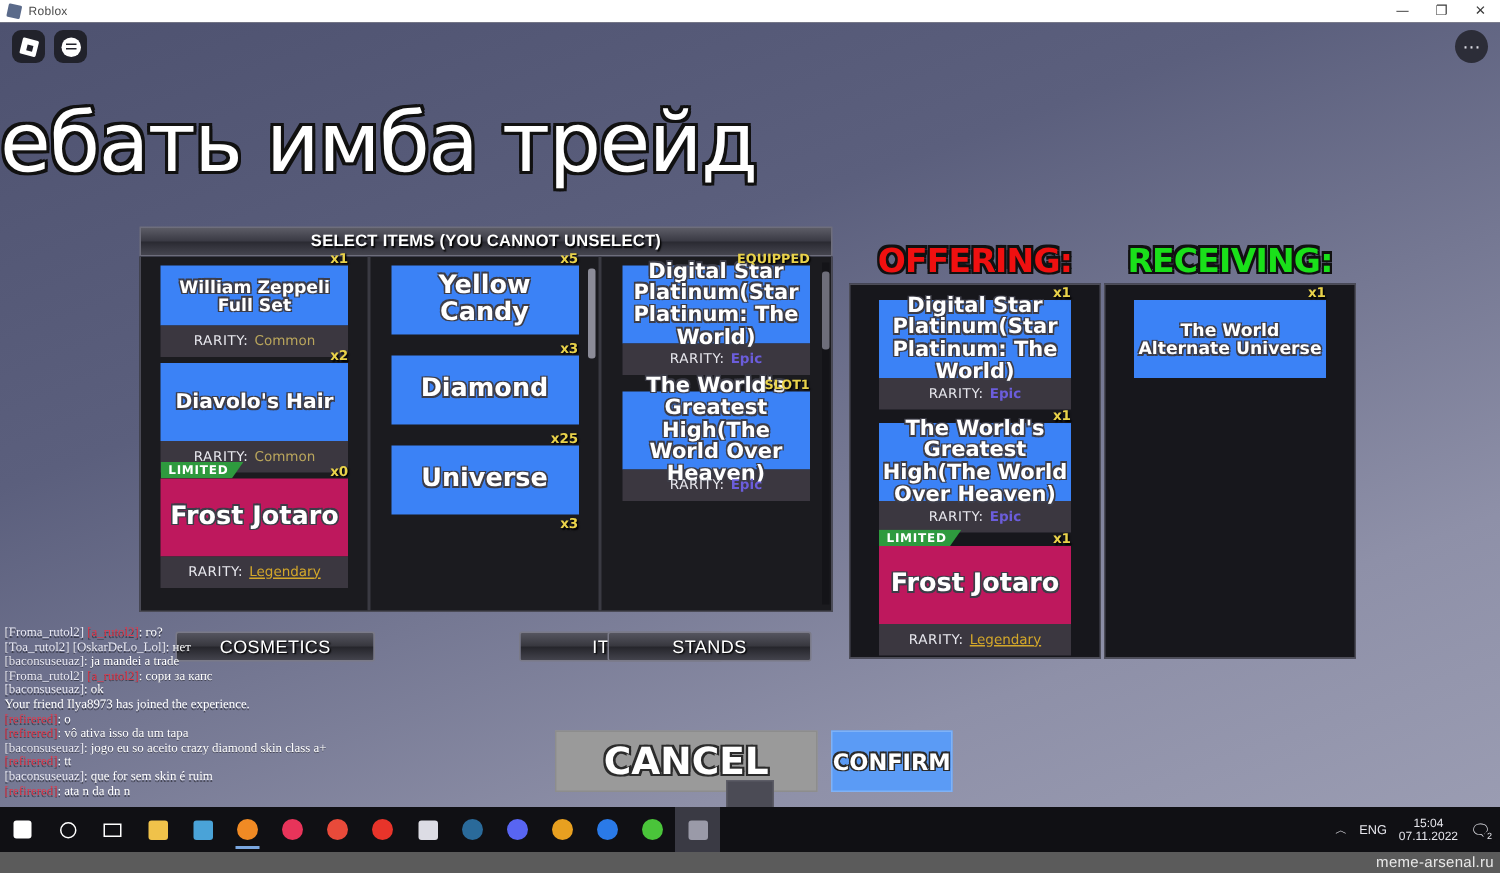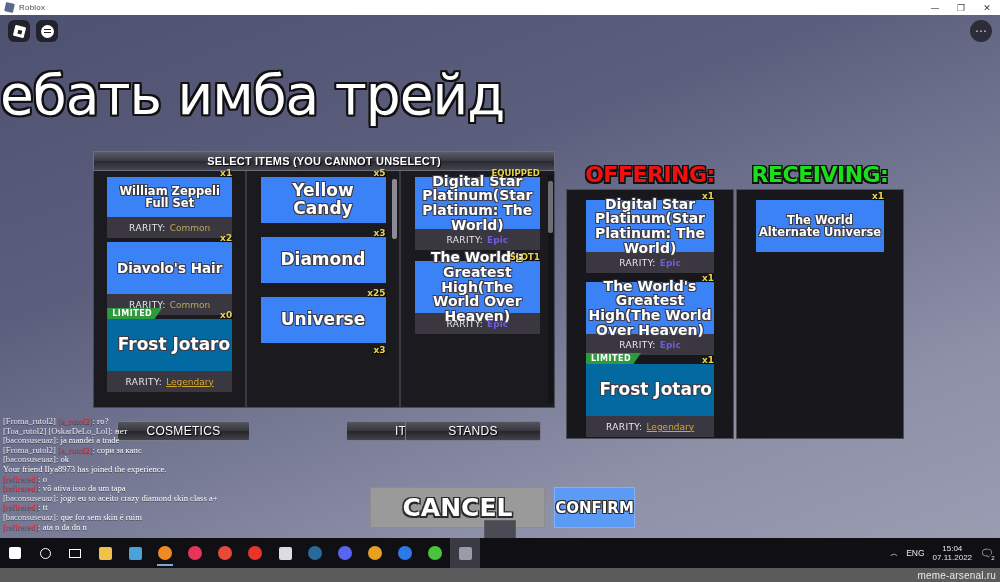--- a/index.html
+++ b/index.html
@@ -152,21 +152,21 @@
   .r-epic { color: #6b5ddb; font-weight: bold; }
   .r-legend { color: #d4a82a; text-decoration: underline; }
   .limited-flag {
     position: absolute; left: 0; top: -11px;
     background: #2e9a3e; color: #ffffff;
     font-size: 8px; font-weight: bold; letter-spacing: .5px;
     padding: 1px 10px 1px 5px; z-index: 2;
     clip-path: polygon(0 0, 100% 0, 86% 100%, 0 100%);
     font-family: "DejaVu Sans", sans-serif;
   }
-  .item-box.limited { background: #0369a1; justify-content: flex-end; }
+  .item-box.limited { background: #be185d; }
 
   .inv-scroll {
     position: absolute; right: 1px; top: 4px; width: 5px; height: 228px;
     background: #141418;
   }
   .inv-scroll-thumb {
     position: absolute; top: 6px; left: 0; width: 5px; height: 52px;
     background: #6e6e7a; border-radius: 2px;
   }
   .col2-scroll {

